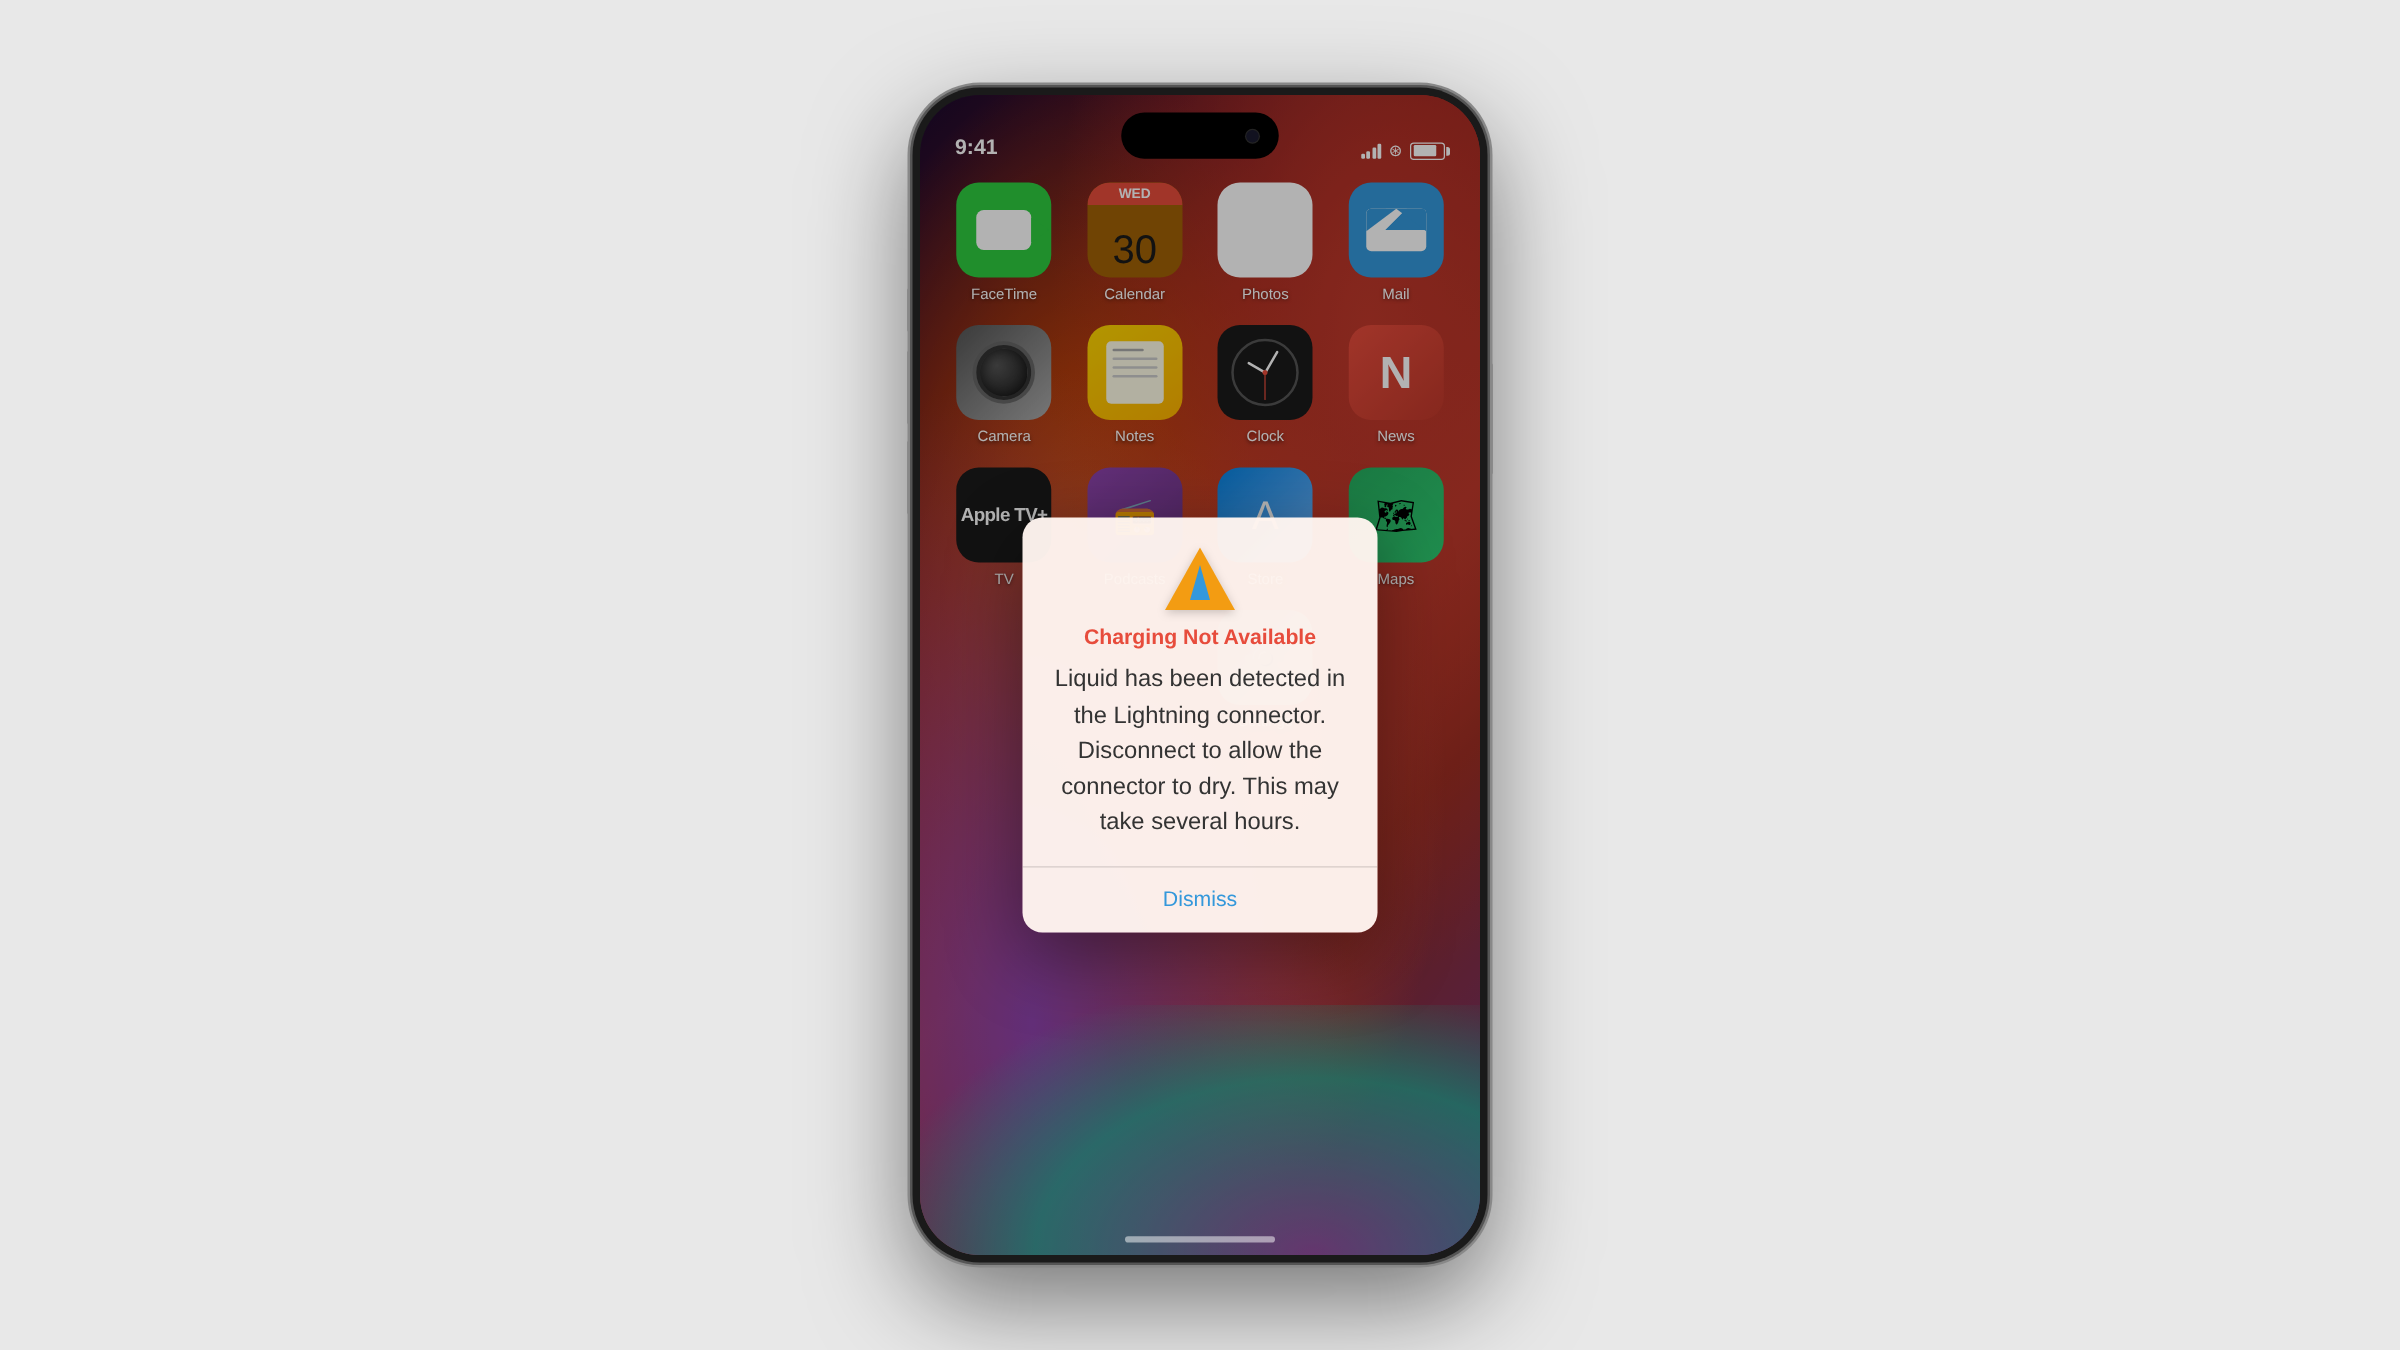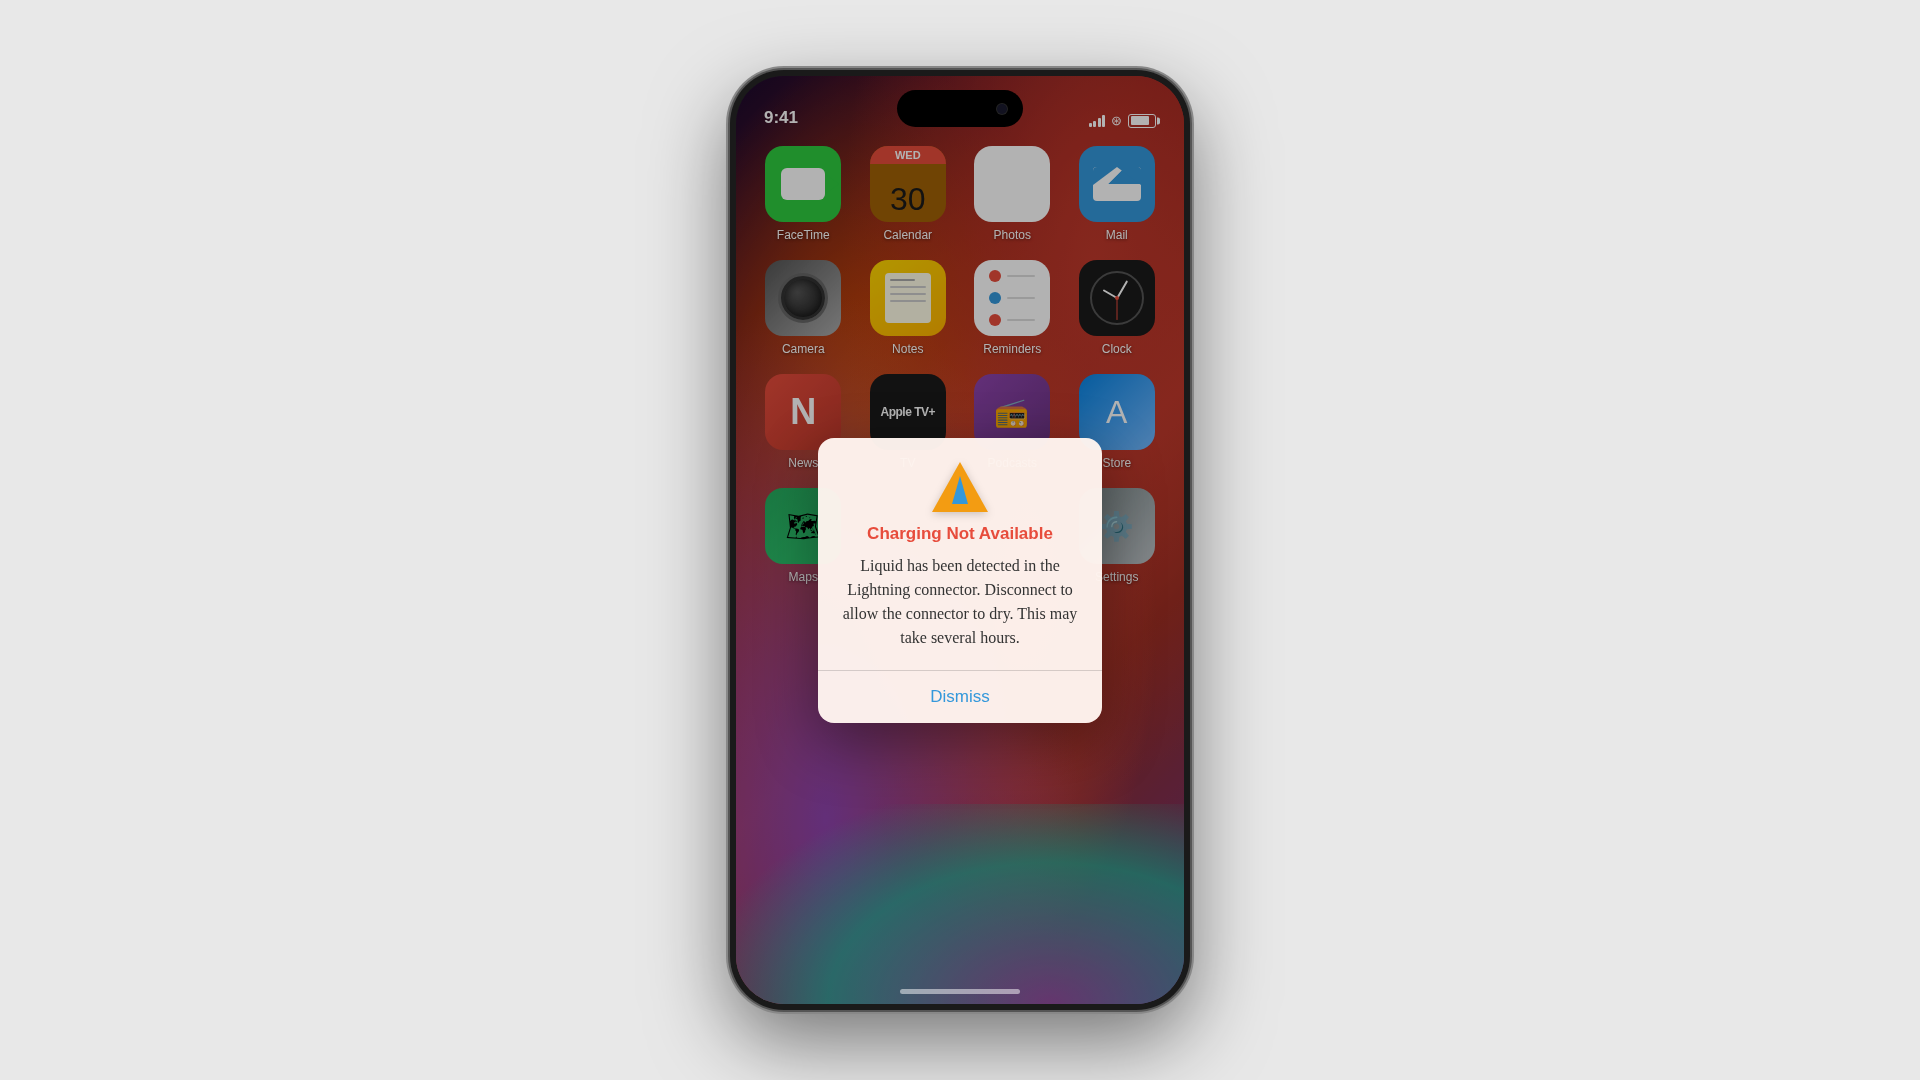--- a/index.html
+++ b/index.html
@@ -455,21 +455,21 @@
     
     .app-news { background: linear-gradient(135deg, #e74c3c 0%, #c0392b 100%); }
     .news-n {
       font-size: 36px;
       font-weight: 800;
       color: #fff;
     }
 
     .app-appletv { background: #1a1a1a; }
     .tv-logo {
-      font-size: 12px;
+      font-size: 15px;
       color: #fff;
       font-weight: 600;
       letter-spacing: -0.5px;
     }
 
     .app-podcasts { background: linear-gradient(135deg, #8e44ad, #6c3483); }
     .podcast-icon {
       font-size: 28px;
     }
 
@@ -539,24 +539,23 @@
     }
 
     .alert-title {
       font-size: 17px;
       font-weight: 600;
       color: #e74c3c;
       margin-bottom: 10px;
     }
 
     .alert-message {
-      font-size: 16px;
+      font-size: 19px;
       color: #333;
       line-height: 1.5;
-      font-family: Liberation Serif, serif;
     }
 
     .alert-divider {
       height: 1px;
       background: rgba(0,0,0,0.15);
       margin: 0;
     }
 
     .alert-button {
       width: 100%;
@@ -668,39 +667,20 @@
             <div class="notes-lines">
               <div class="notes-line"></div>
               <div class="notes-line"></div>
               <div class="notes-line"></div>
               <div class="notes-line"></div>
             </div>
           </div>
           <span class="app-label">Notes</span>
         </div>
 
-        <div class="app-item">
-          <div class="app-icon app-reminders">
-            <div class="reminders-dots">
-              <div class="reminder-row">
-                <div class="reminder-dot" style="background:#e74c3c;"></div>
-                <div class="reminder-line"></div>
-              </div>
-              <div class="reminder-row">
-                <div class="reminder-dot" style="background:#3498db;"></div>
-                <div class="reminder-line"></div>
-              </div>
-              <div class="reminder-row">
-                <div class="reminder-dot" style="background:#e74c3c;"></div>
-                <div class="reminder-line"></div>
-              </div>
-            </div>
-          </div>
-          <span class="app-label">Reminders</span>
-        </div>
 
         <div class="app-item">
           <div class="app-icon app-clock">
             <div class="clock-face">
               <div class="clock-hand-h"></div>
               <div class="clock-hand-m"></div>
               <div class="clock-hand-s"></div>
               <div class="clock-center"></div>
             </div>
           </div>

